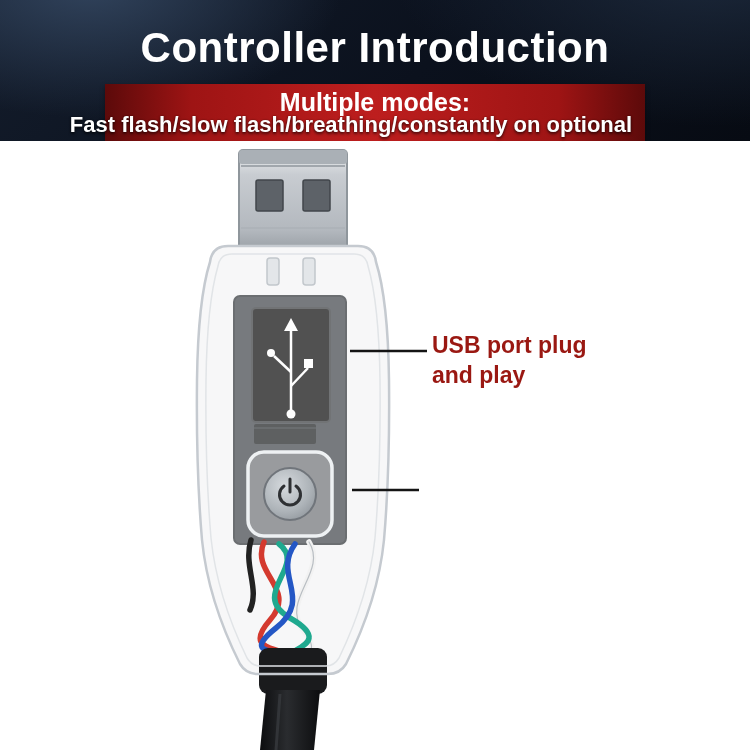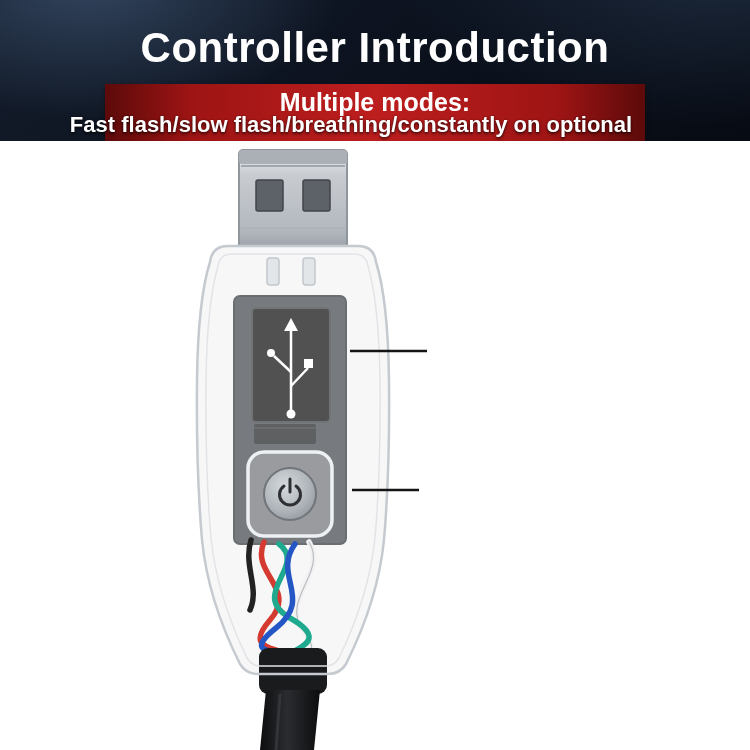--- a/index.html
+++ b/index.html
@@ -172,14 +172,16 @@
       </g>
 
       <path d="M 228 246 L 358 246 Q 374 246 376 262 Q 388 300 389 380 Q 390 470 384 540 Q 378 600 346 664 Q 340 674 328 674 L 258 674 Q 246 674 240 664 Q 208 600 202 540 Q 196 470 197 380 Q 198 300 210 262 Q 212 246 228 246 Z" fill="none" stroke="#c5cad0" stroke-width="2.5"></path>
       <path d="M 232 254 L 354 254 Q 366 254 368 266 Q 379 304 380 380 Q 381 468 375 538 Q 369 596 339 658 Q 334 666 326 666 L 260 666 Q 252 666 247 658 Q 217 596 211 538 Q 205 468 206 380 Q 207 304 218 266 Q 220 254 232 254 Z" fill="none" stroke="#e1e4e7" stroke-width="1.5"></path>
     </g>
 
     <line x1="350" y1="351" x2="427" y2="351" stroke="#141414" stroke-width="2.5"></line>
     <line x1="352" y1="490" x2="419" y2="490" stroke="#141414" stroke-width="2.5"></line>
   </svg>
 
+  <div class="callout-text callout-usb">USB port plug
+and play</div>
 
 </div>
 
 </body></html>

